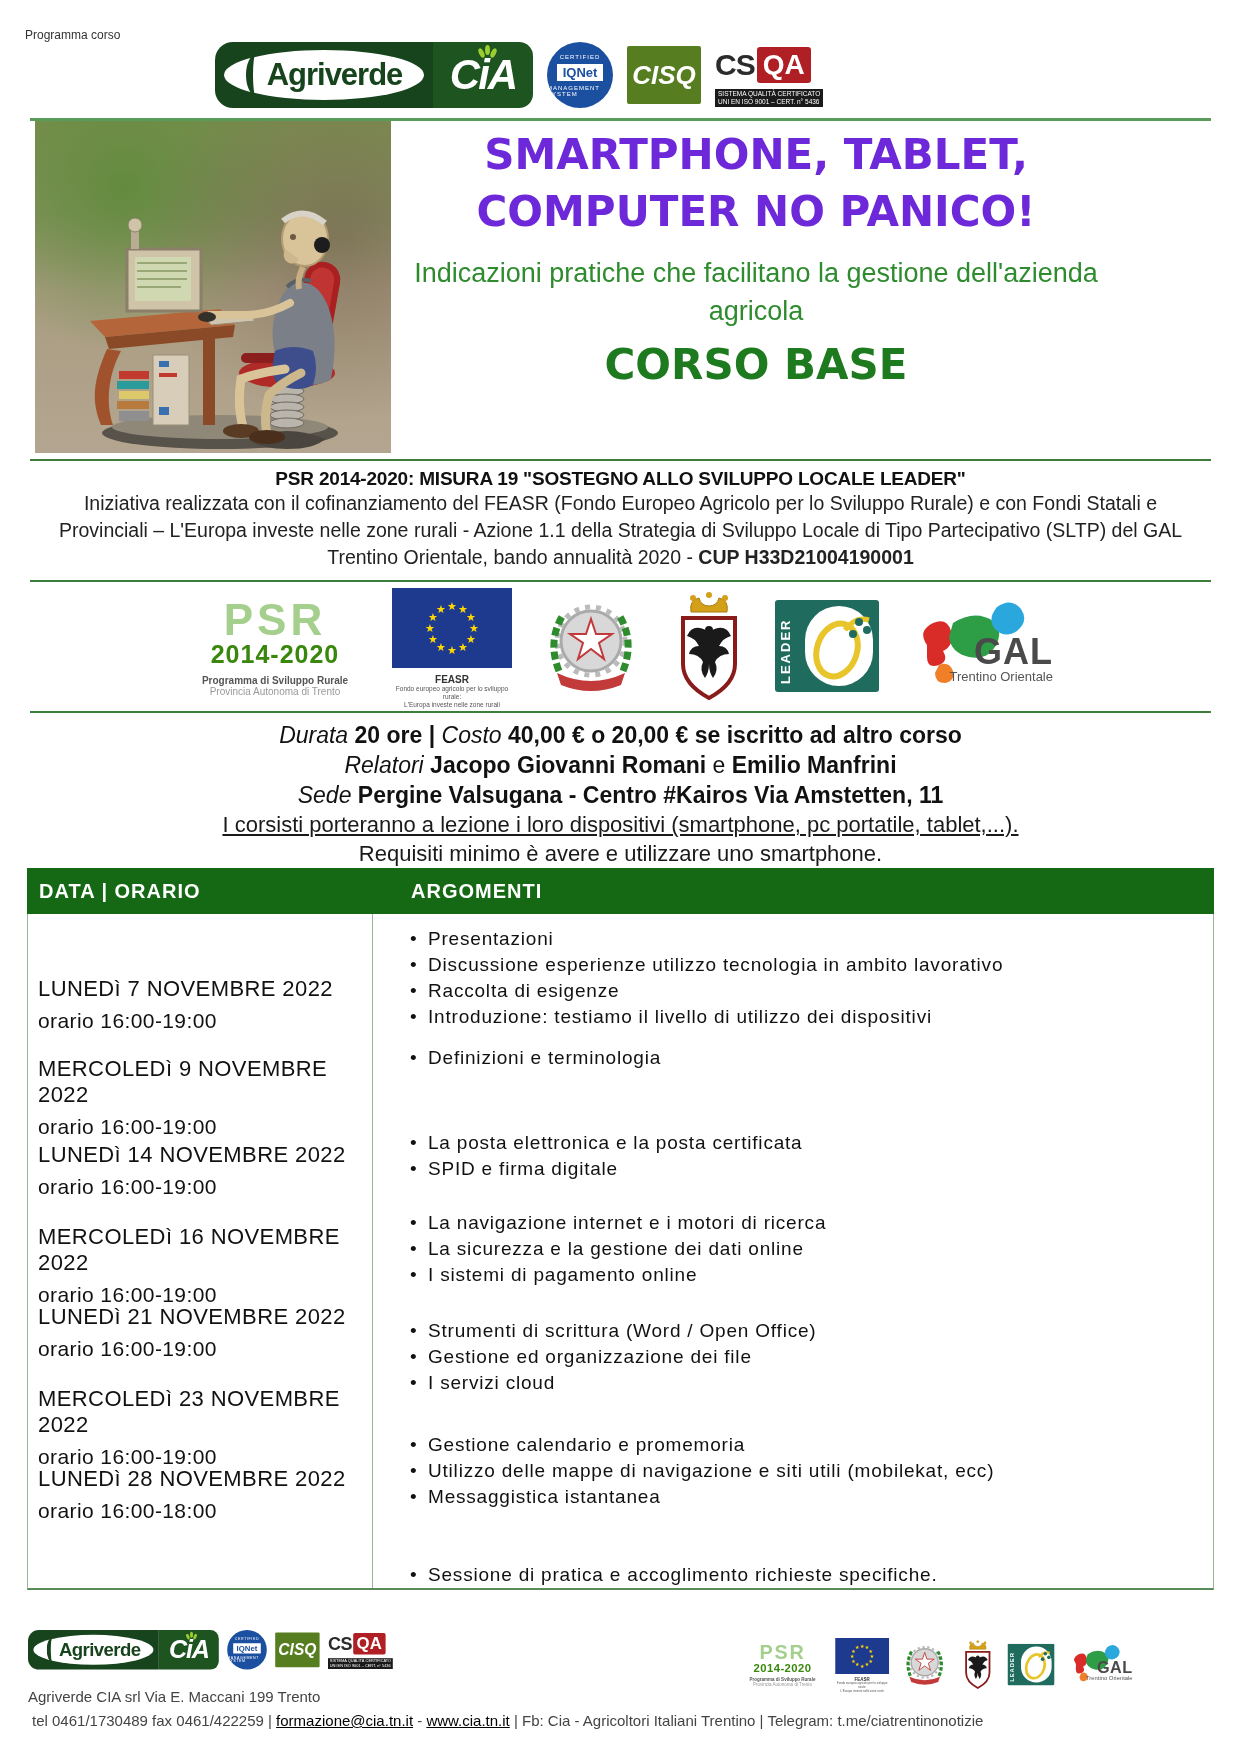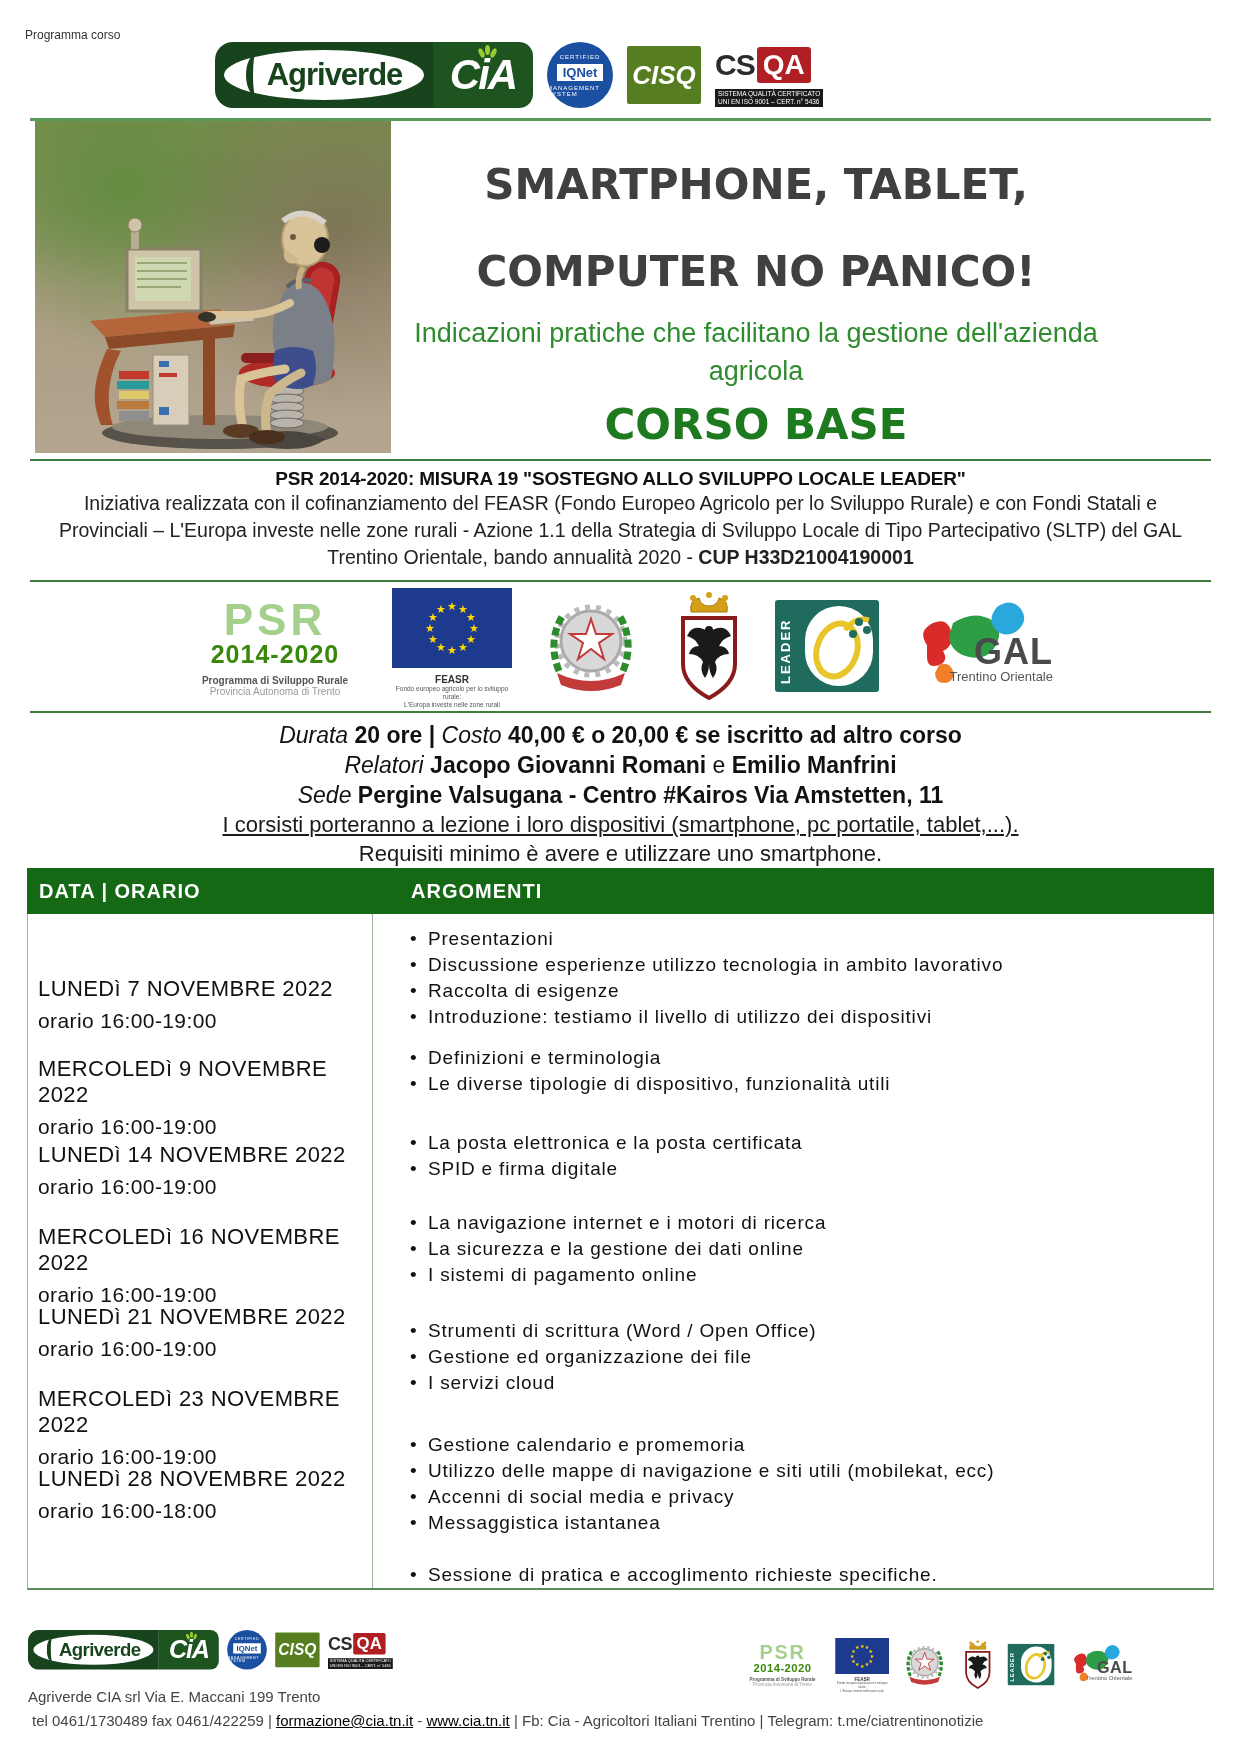--- a/index.html
+++ b/index.html
@@ -32,21 +32,21 @@
   .csqa-row{display:flex;align-items:center;height:44px;}
   .csqa-cs{font-size:30px;font-weight:bold;color:#2b2b2b;letter-spacing:-1px;}
   .csqa-box{background:#b01f24;color:#fff;font-size:28px;font-weight:bold;padding:2px 6px;margin-left:2px;border-radius:3px;}
   .csqa-cap{background:#1a1a1a;color:#fff;font-size:6.5px;line-height:8px;padding:1px 3px;margin-top:2px;}
 
   .topline{position:absolute;left:30px;top:118px;width:1181px;height:3px;background:#5a9a5a;}
 
   
   .photo{position:absolute;left:35px;top:121px;width:356px;height:332px;overflow:hidden;}
   .hero-text{position:absolute;left:400px;top:126px;width:712px;text-align:center;}
-  .title{font-family:"DejaVu Sans",sans-serif;font-weight:800;font-size:42px;line-height:57px;color:#404040;letter-spacing:0px;margin-top:30px;}
+  .title{font-family:"DejaVu Sans",sans-serif;font-weight:800;font-size:42px;line-height:57px;color:#6d28d9;letter-spacing:0px;}
   .subtitle{margin-top:14px;font-size:27px;line-height:38px;color:#2e8b2e;}
   .corso{margin-top:10px;font-family:"DejaVu Sans",sans-serif;font-weight:800;font-size:42px;color:#1e7a1e;}
   .deadline{margin-top:18px;font-size:27px;font-weight:600;color:#2e8b2e;text-decoration:underline;}
 
   .divider{position:absolute;left:30px;width:1181px;height:2px;background:#3c7d3c;}
   .d1{top:459px;}.d2{top:580px;}.d3{top:711px;}
 
   
   .psr-block{position:absolute;left:40px;top:468px;width:1161px;text-align:center;}
   .psr-title{font-size:19px;font-weight:700;letter-spacing:-0.2px;color:#111;}
@@ -374,40 +374,38 @@
         </div>
 
       <ul class="topic-group" style="top:12px">
         <li>Presentazioni</li>
         <li>Discussione esperienze utilizzo tecnologia in ambito lavorativo</li>
         <li>Raccolta di esigenze</li>
         <li>Introduzione: testiamo il livello di utilizzo dei dispositivi</li>
       </ul>
       <ul class="topic-group" style="top:131px">
         <li>Definizioni e terminologia</li>
-        <li>Le diverse tipologie di dispositivo, funzionalità utili</li>
       </ul>
       <ul class="topic-group" style="top:216px">
         <li>La posta elettronica e la posta certificata</li>
         <li>SPID e firma digitale</li>
       </ul>
       <ul class="topic-group" style="top:296px">
         <li>La navigazione internet e i motori di ricerca</li>
         <li>La sicurezza e la gestione dei dati online</li>
         <li>I sistemi di pagamento online</li>
       </ul>
       <ul class="topic-group" style="top:404px">
         <li>Strumenti di scrittura (Word / Open Office)</li>
         <li>Gestione ed organizzazione dei file</li>
         <li>I servizi cloud</li>
       </ul>
       <ul class="topic-group" style="top:518px">
         <li>Gestione calendario e promemoria</li>
         <li>Utilizzo delle mappe di navigazione e siti utili (mobilekat, ecc)</li>
-        <li>Accenni di social media e privacy</li>
         <li>Messaggistica istantanea</li>
       </ul>
       <ul class="topic-group" style="top:648px">
         <li>Sessione di pratica e accoglimento richieste specifiche.</li>
       </ul>
     </div>
   </div>
 
   <div class="footer-left-logos">
     <div class="header-strip" style="position:static;">

